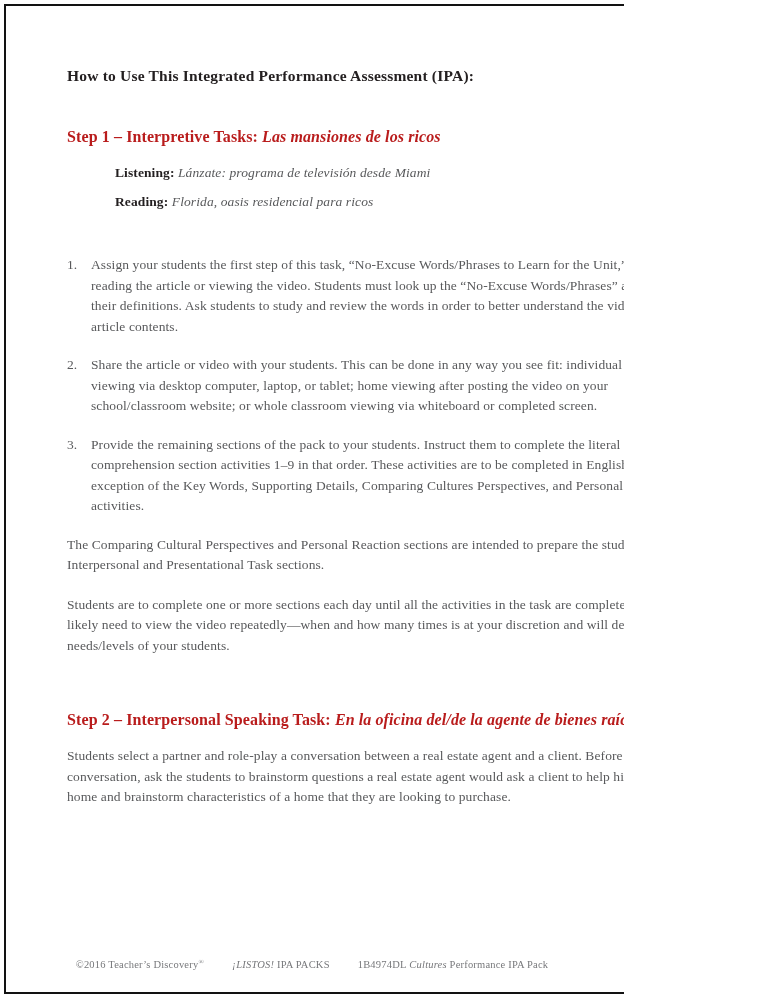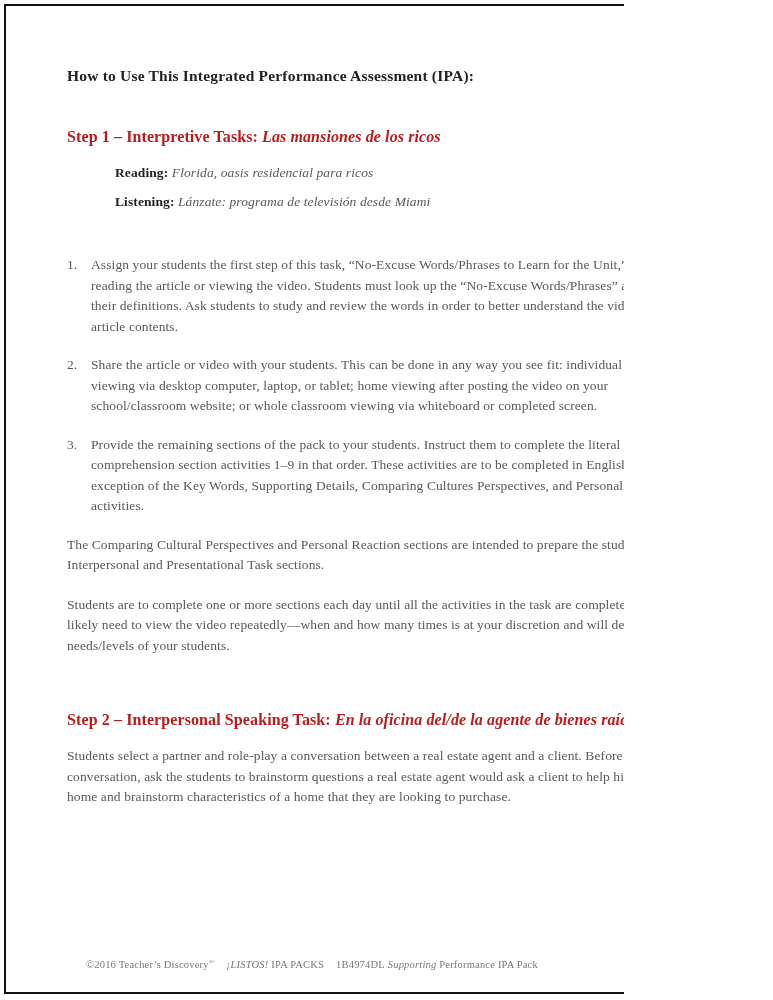--- a/index.html
+++ b/index.html
@@ -98,44 +98,44 @@
     position: absolute;
     left: 0;
     right: 0;
     bottom: 30px;
     text-align: center;
     font-size: 10.5px;
     color: #77787b;
     letter-spacing: 0.2px;
   }
   .footer .italic { font-style: italic; }
-  .footer .gap { margin-left: 12px; }
+  .footer .gap { margin-left: 28px; }
   .footer sup {
     font-size: 7px;
     vertical-align: super;
     line-height: 0;
   }
 </style>
 </head>
 <body>
 
 <div class="page">
   <div class="page-border"></div>
 
   <div class="content">
 
     <h1 class="doc-title">How to Use This Integrated Performance Assessment (IPA):</h1>
 
     <h2 class="step-heading"><span>Step 1 – Interpretive Tasks: </span><em>Las mansiones de los ricos</em></h2>
 
     <div class="media-row">
-      <span class="media-label">Reading:</span><span class="media-value"> Florida, oasis residencial para ricos</span>
+      <span class="media-label">Listening:</span><span class="media-value"> Lánzate: programa de televisión desde Miami</span>
     </div>
     <div class="media-row">
-      <span class="media-label">Listening:</span><span class="media-value"> Lánzate: programa de televisión desde Miami</span>
+      <span class="media-label">Reading:</span><span class="media-value"> Florida, oasis residencial para ricos</span>
     </div>
 
     <div class="list-block">
       <div class="list-item">
         <span class="list-number">1.</span>
         <span class="list-text">Assign your students the first step of this task, “No-Excuse Words/Phrases to Learn for the Unit,” prior to reading the article or viewing the video. Students must look up the “No-Excuse Words/Phrases” and record their definitions. Ask students to study and review the words in order to better understand the video and/or article contents.</span>
       </div>
       <div class="list-item">
         <span class="list-number">2.</span>
         <span class="list-text">Share the article or video with your students. This can be done in any way you see fit: individual personal viewing via desktop computer, laptop, or tablet; home viewing after posting the video on your school/classroom website; or whole classroom viewing via whiteboard or completed screen.</span>
@@ -152,15 +152,15 @@
     <div class="step2-block">
       <h2 class="step-heading"><span>Step 2 – Interpersonal Speaking Task: </span><em>En la oficina del/de la agente de bienes raíces</em></h2>
 
       <p class="paragraph">Students select a partner and role-play a conversation between a real estate agent and a client. Before the conversation, ask the students to brainstorm questions a real estate agent would ask a client to help him/her find a home and brainstorm characteristics of a home that they are looking to purchase.</p>
 
     </div>
 
   </div>
 
   <div class="footer">
-    <span>©2016 Teacher’s Discovery</span><sup>®</sup><span class="italic gap">¡LISTOS!</span><span> IPA PACKS</span><span class="gap">1B4974DL</span><span class="italic"> Supporting</span><span> Performance IPA Pack</span>
+    <span>©2016 Teacher’s Discovery</span><sup>®</sup><span class="italic gap">¡LISTOS!</span><span> IPA PACKS</span><span class="gap">1B4974DL</span><span class="italic"> Cultures</span><span> Performance IPA Pack</span>
   </div>
 </div>
 
 </body></html>

